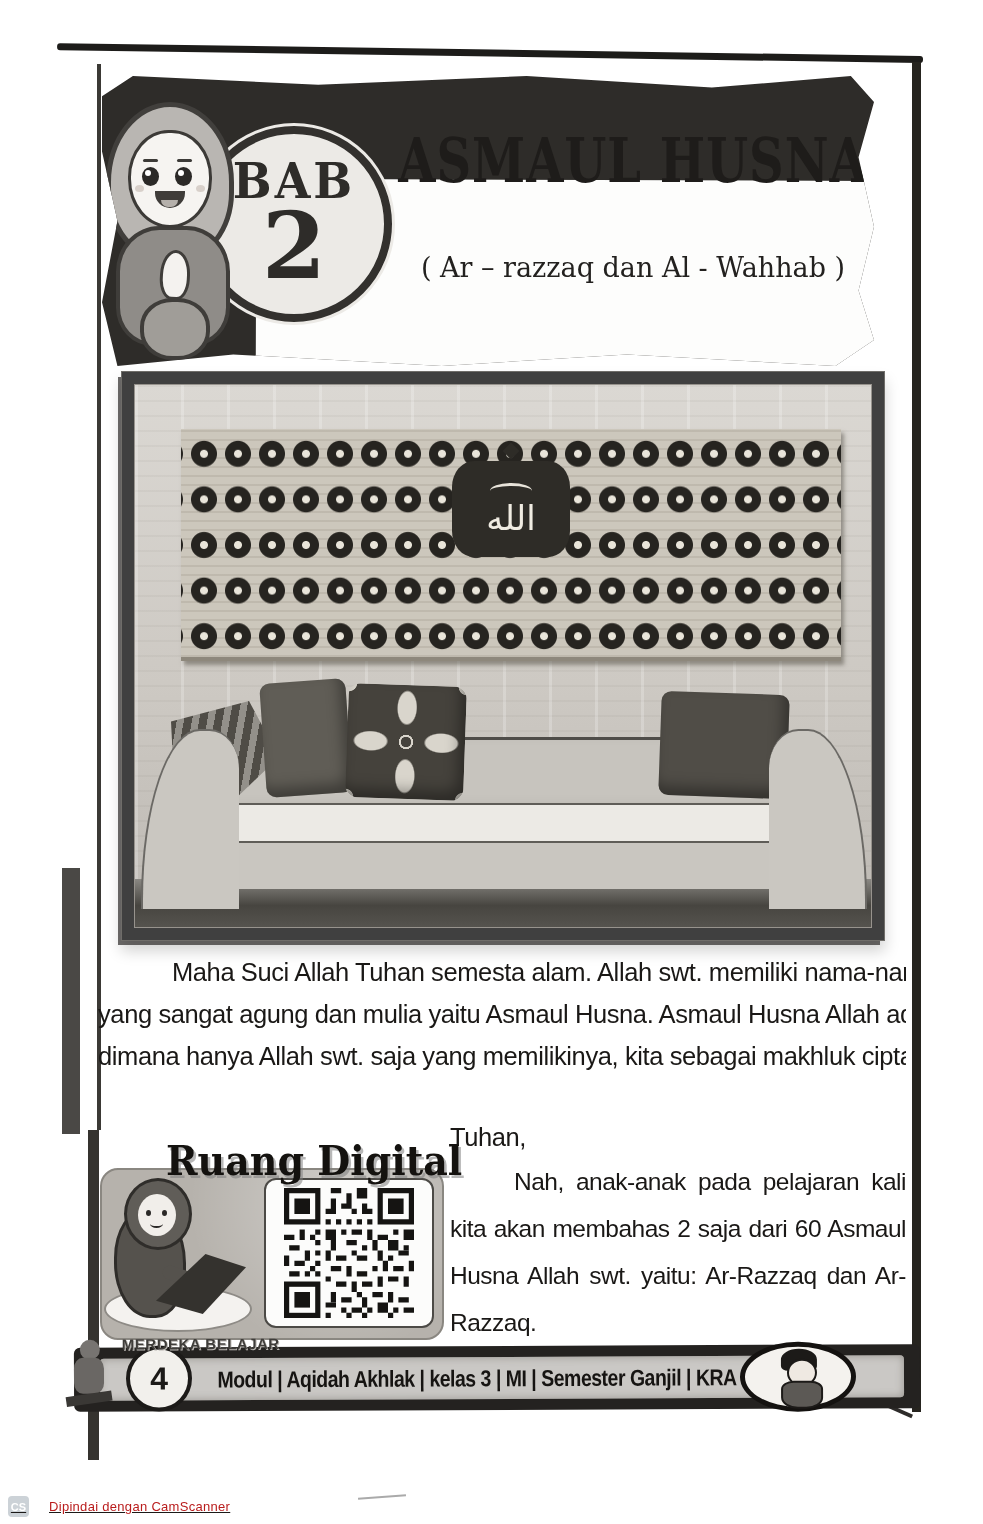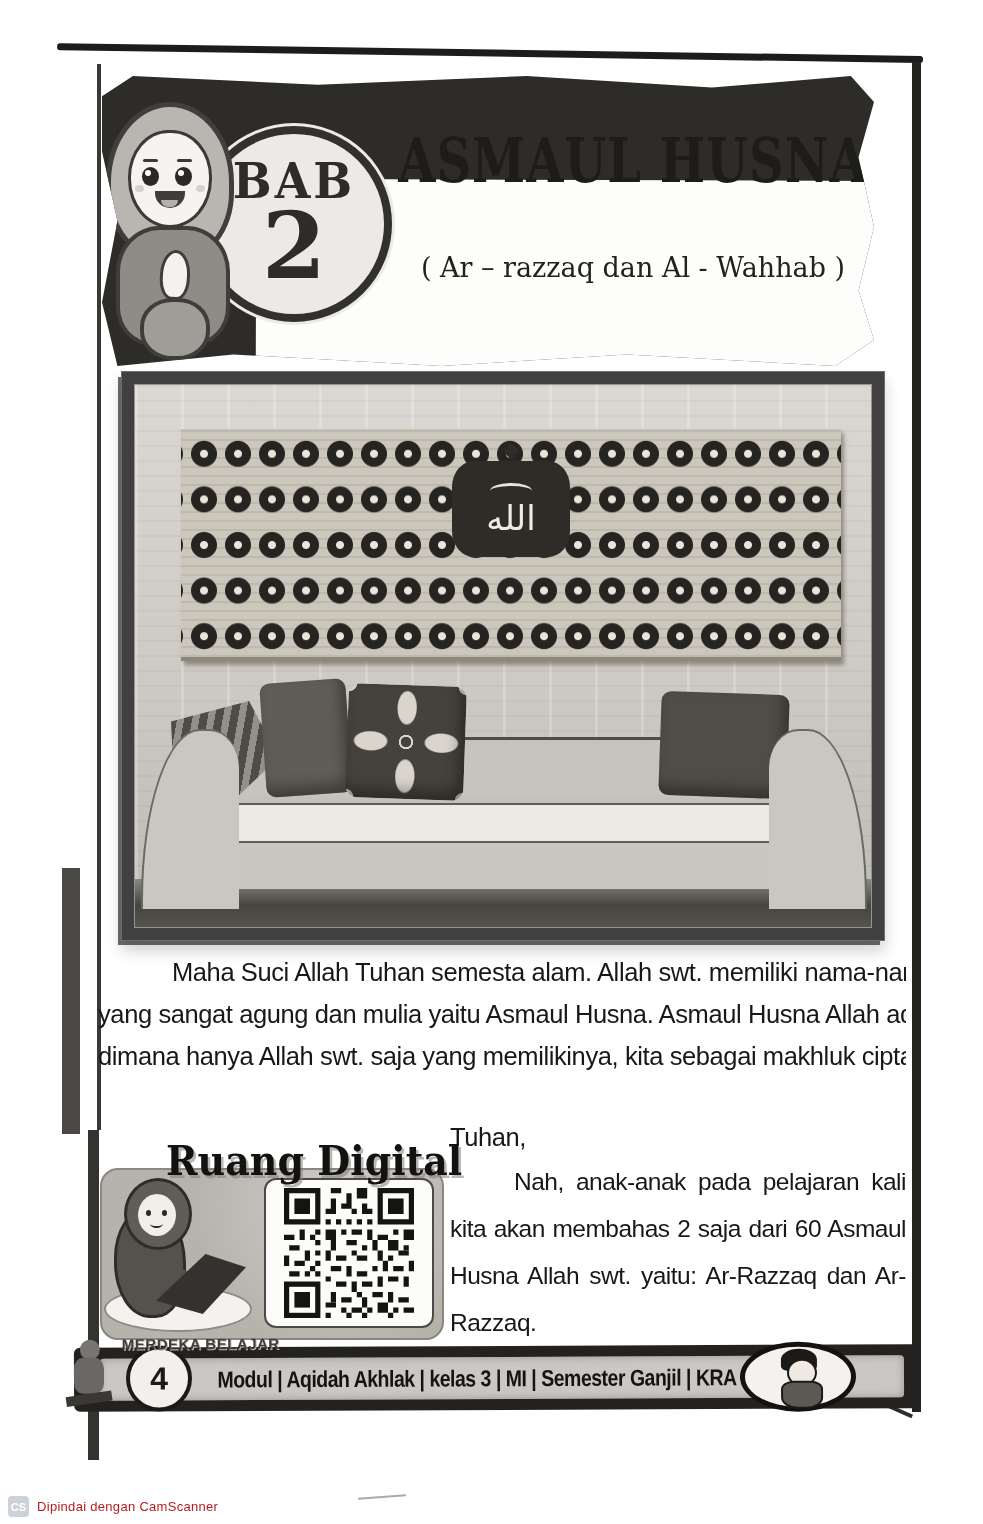--- a/index.html
+++ b/index.html
@@ -148,21 +148,21 @@
   .kid-face{left:42px;top:12px;width:26px;height:24px;background:#efe9e2;border:2px solid #1c1a18;border-radius:50%;}
   .kid-body{left:36px;top:34px;width:38px;height:24px;background:#5c5955;border:2px solid #1c1a18;border-radius:30% 30% 40% 40%;}
   .merdeka{left:48px;top:-12px;font-size:15px;font-weight:700;letter-spacing:.5px;color:#3f3d3a;
     text-shadow:1px 1px 0 #b9b6b2;z-index:4;}
   .foot-fig{left:-6px;top:-12px;width:52px;height:84px;z-index:1;}
   .ff-head{left:12px;top:4px;width:20px;height:20px;background:#777471;border-radius:50%;}
   .ff-body{left:6px;top:22px;width:30px;height:36px;background:#6a6764;border-radius:30%;}
   .ff-base{left:-2px;top:58px;width:46px;height:10px;background:#3a3835;transform:rotate(-8deg);}
 
   
-  .watermark{left:8px;top:1496px;display:flex;align-items:center;gap:8px;}
+  .watermark{left:8px;top:1496px;display:flex;align-items:center;gap:20px;text-decoration:underline;}
   .cs-logo{width:21px;height:21px;background:#ccd2d7;border-radius:4px;display:grid;place-items:center;
     color:#ffffff;font-weight:bold;font-size:11px;}
   .cs-text{font-size:13px;color:#b91c1c;letter-spacing:.3px;}
 </style>
 </head>
 <body>
 
 <div class="page">
 
   <div class="abs top-line"></div>

